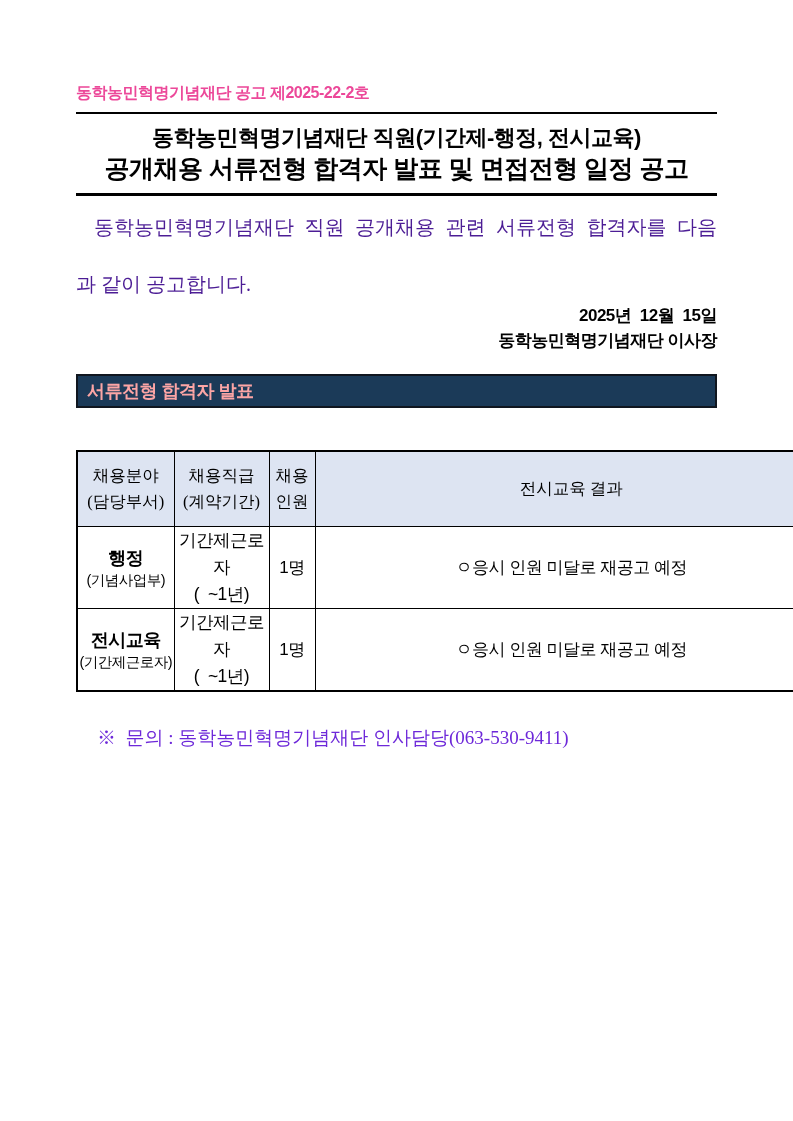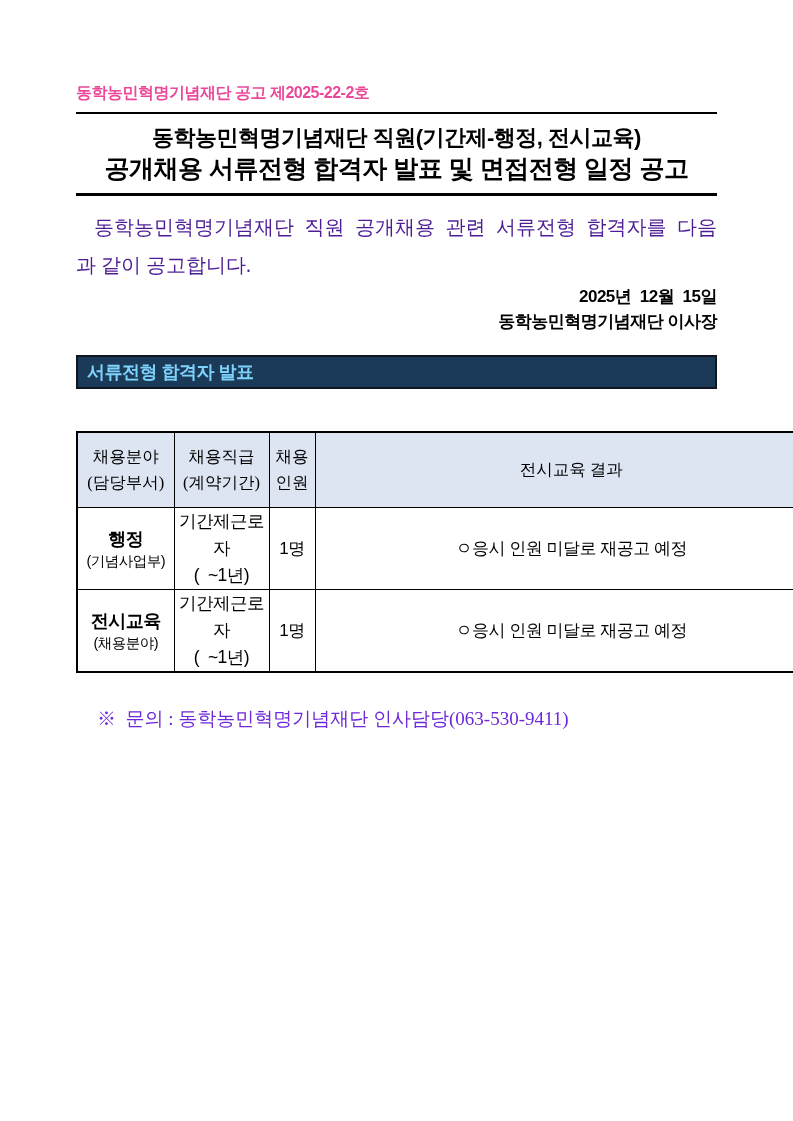--- a/index.html
+++ b/index.html
@@ -59,20 +59,21 @@
   }
   .body-line1 {
     line-height: 38px;
     text-align: justify;
     text-align-last: justify;
     text-indent: 18px;
   }
   .body-line2 {
     line-height: 38px;
     text-align: left;
+    margin-top: 19px;
   }
   .sign-block {
     text-align: right;
     font-family: "Liberation Sans", sans-serif;
     font-weight: bold;
     font-size: 17px;
     letter-spacing: -0.5px;
   }
   .sign-date {
     line-height: 25px;
@@ -85,21 +86,21 @@
     margin-top: 21px;
     box-sizing: border-box;
     height: 34px;
     background: #1b3a58;
     border: 2px solid #10161f;
     display: flex;
     align-items: center;
     padding-left: 9px;
   }
   .section-banner span {
-    color: #7dd3fc;
+    color: #fca5a5;
     font-family: "Liberation Sans", sans-serif;
     font-weight: bold;
     font-size: 18px;
     letter-spacing: -0.5px;
   }
   table.results {
     margin-top: 42px;
     width: 753px;
     table-layout: fixed;
     border-collapse: collapse;
@@ -230,21 +231,21 @@
         <td>
           <div class="cell-grade">기간제근로자</div>
           <div class="cell-term">(  ~1년)</div>
         </td>
         <td class="cell-count">1명</td>
         <td class="cell-result">ㅇ응시 인원 미달로 재공고 예정</td>
       </tr>
       <tr>
         <td>
           <div class="cell-main">전시교육</div>
-          <div class="cell-sub">(채용분야)</div>
+          <div class="cell-sub">(기간제근로자)</div>
         </td>
         <td>
           <div class="cell-grade">기간제근로자</div>
           <div class="cell-term">(  ~1년)</div>
         </td>
         <td class="cell-count">1명</td>
         <td class="cell-result">ㅇ응시 인원 미달로 재공고 예정</td>
       </tr>
     </tbody>
   </table>

